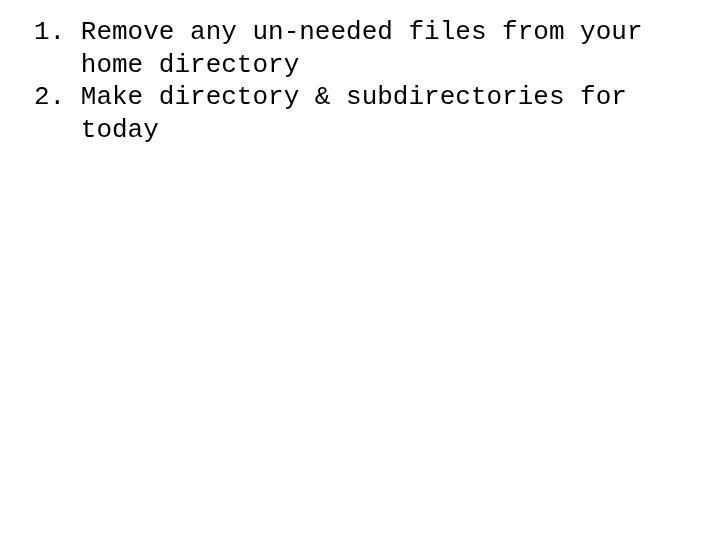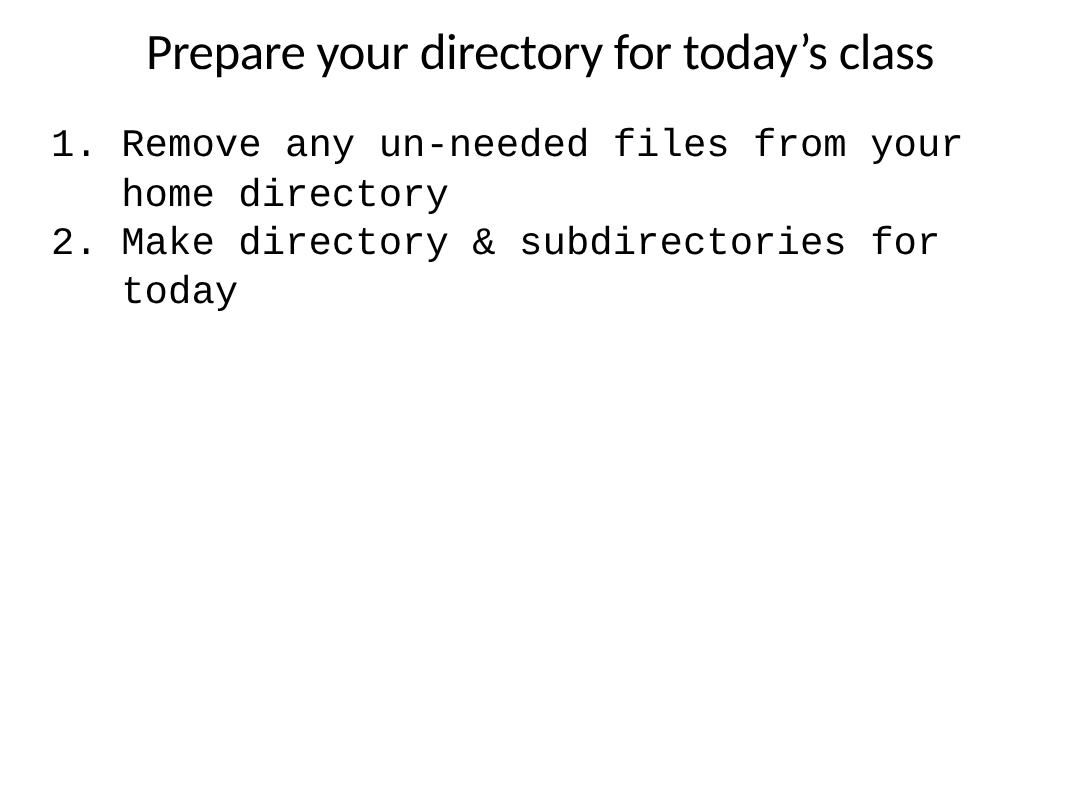--- a/index.html
+++ b/index.html
@@ -44,21 +44,20 @@
       flex-shrink: 0;
     }
     .text {
       flex: 1;
     }
   </style>
 </head>
 <body>
 
 <div class="slide">
-  <h1 class="title">Prepare your directory for today’s class</h1>
   <ol class="list">
     <li>
       <span class="marker">1.&nbsp;</span>
       <span class="text">Remove any un-needed files from your home directory</span>
     </li>
     <li>
       <span class="marker">2.&nbsp;</span>
       <span class="text">Make directory &amp; subdirectories for today</span>
     </li>
   </ol>

